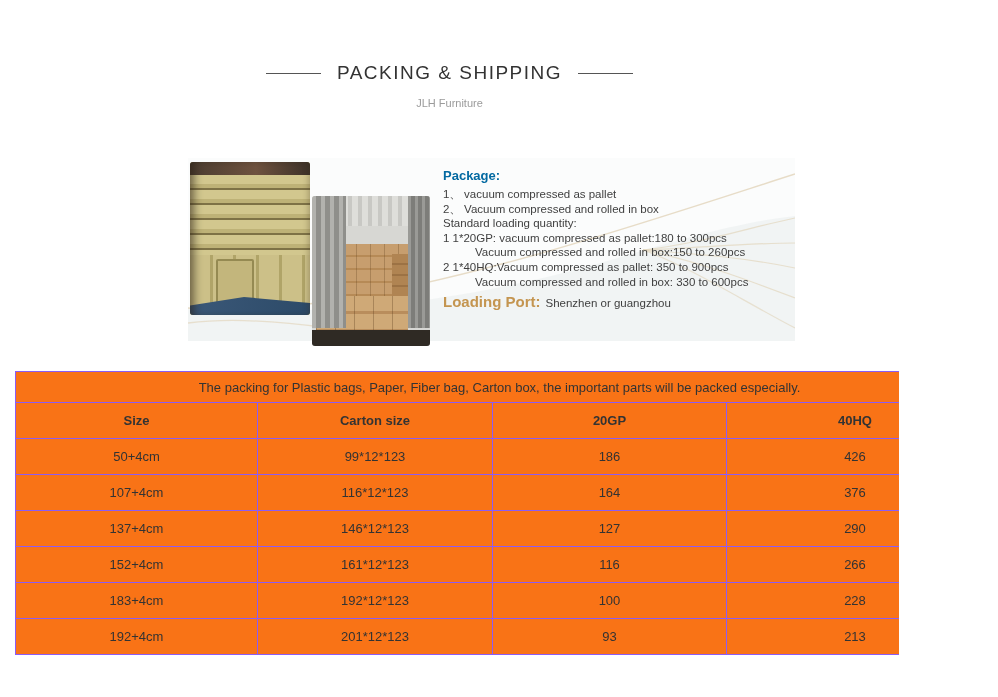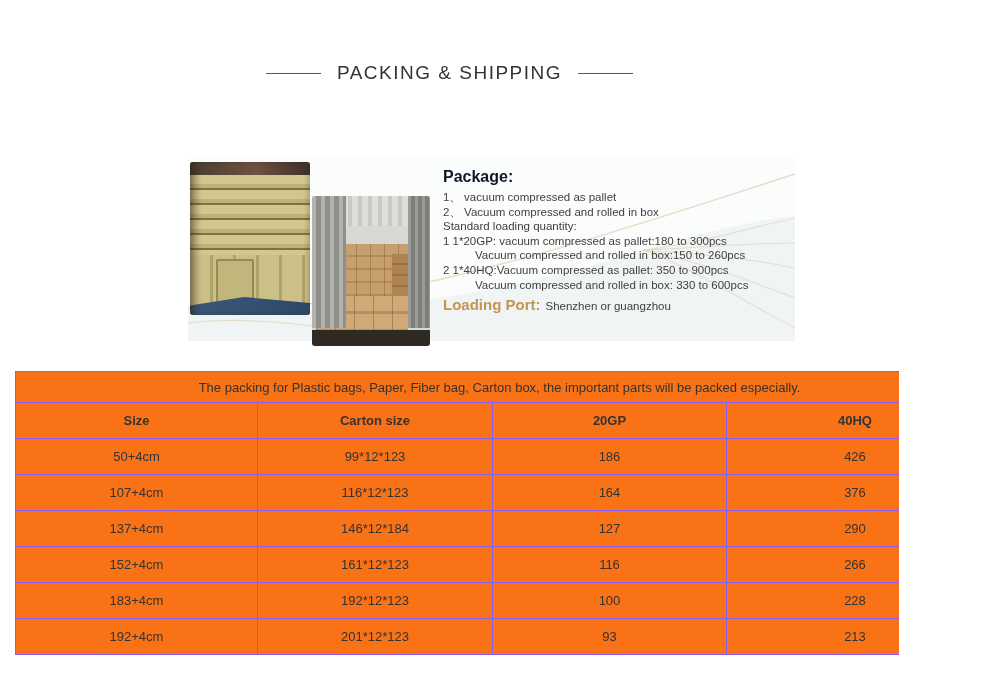--- a/index.html
+++ b/index.html
@@ -46,21 +46,21 @@
       background:repeating-linear-gradient(90deg,rgba(90,60,25,.28) 0 1px,rgba(0,0,0,0) 1px 14px),
                  repeating-linear-gradient(180deg,#c79e6e 0 11px,#b68a56 11px 13px); }
   .p2-boxes-side { position:absolute; right:18px; top:58px; width:20px; height:56px;
       background:repeating-linear-gradient(180deg,#b08452 0 9px,#9c7244 9px 11px); }
   .p2-boxes-front { position:absolute; left:4px; top:100px; width:92px; height:36px;
       background:repeating-linear-gradient(90deg,rgba(80,50,20,.3) 0 1px,rgba(0,0,0,0) 1px 19px),
                  repeating-linear-gradient(180deg,#cfa977 0 15px,#b98d5c 15px 18px); }
   .p2-floor { position:absolute; bottom:0; left:0; width:100%; height:16px; background:#2f2a24; }
 
   .pack-info { position:absolute; left:255px; top:10px; width:350px; }
-  .pack-heading { font-size:16px; font-weight:bold; color:#0f172a; }
+  .pack-heading { font-size:13px; font-weight:bold; color:#0369a1; }
   .pack-lines { margin-top:4px; font-size:11.5px; line-height:14.6px; color:#3f3f3f; }
   .pack-line.indent { padding-left:32px; }
   .loading-port { margin-top:4px; font-size:11.5px; color:#3f3f3f; }
   .loading-port .gold { font-size:15px; font-weight:bold; color:#c49550; margin-right:5px; }
 
   
   .pack-table { position:absolute; left:15px; top:371px; width:968px;
                 border-collapse:collapse; table-layout:fixed; font-size:13px; color:#333; }
   .pack-table td, .pack-table th { border:1px solid #8b5cf6; text-align:center; background:#f97316; }
   .pack-table .note-cell { height:31px; font-weight:400; }
@@ -71,20 +71,21 @@
 <body>
 
 <div class="page">
 
   <div class="sec-header">
     <div class="title-row">
       <span class="title-line"></span>
       <span class="sec-title">PACKING &amp; SHIPPING</span>
       <span class="title-line"></span>
     </div>
+    <div class="sec-subtitle">JLH Furniture</div>
   </div>
 
   <div class="banner">
     <svg class="banner-deco" viewBox="0 0 607 183" preserveAspectRatio="none">
       <path d="M0,150 C120,158 260,150 430,100 C520,72 570,62 607,58 L607,183 L0,183 Z" fill="#eef2f1" opacity="0.75"></path>
       <path d="M607,16 C470,60 300,118 150,142 C90,151 40,154 0,150" fill="none" stroke="#e3d6bd" stroke-width="1.4" opacity="0.85"></path>
       <path d="M455,92 C510,86 560,70 607,60" fill="none" stroke="#dfd0b2" stroke-width="1.2" opacity="0.6"></path>
       <path d="M455,92 C510,90 560,85 607,85" fill="none" stroke="#dfd0b2" stroke-width="1.2" opacity="0.6"></path>
       <path d="M455,92 C510,96 560,100 607,110" fill="none" stroke="#dfd0b2" stroke-width="1.2" opacity="0.6"></path>
       <path d="M455,92 C505,102 555,120 607,140" fill="none" stroke="#dfd0b2" stroke-width="1.2" opacity="0.6"></path>
@@ -152,21 +153,21 @@
         <td class="data">426</td>
       </tr>
       <tr>
         <td class="data">107+4cm</td>
         <td class="data">116*12*123</td>
         <td class="data">164</td>
         <td class="data">376</td>
       </tr>
       <tr>
         <td class="data">137+4cm</td>
-        <td class="data">146*12*184</td>
+        <td class="data">146*12*123</td>
         <td class="data">127</td>
         <td class="data">290</td>
       </tr>
       <tr>
         <td class="data">152+4cm</td>
         <td class="data">161*12*123</td>
         <td class="data">116</td>
         <td class="data">266</td>
       </tr>
       <tr>

